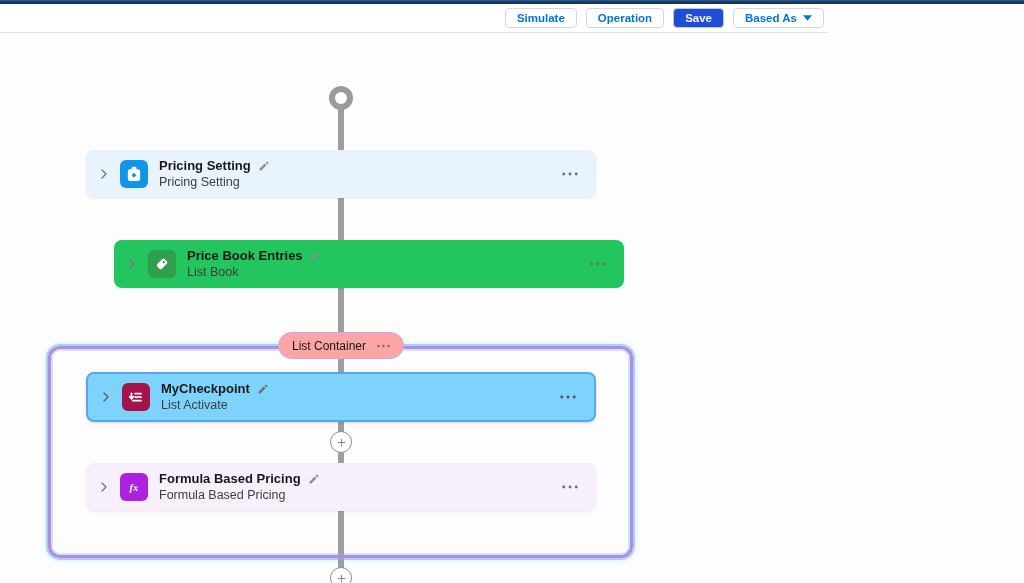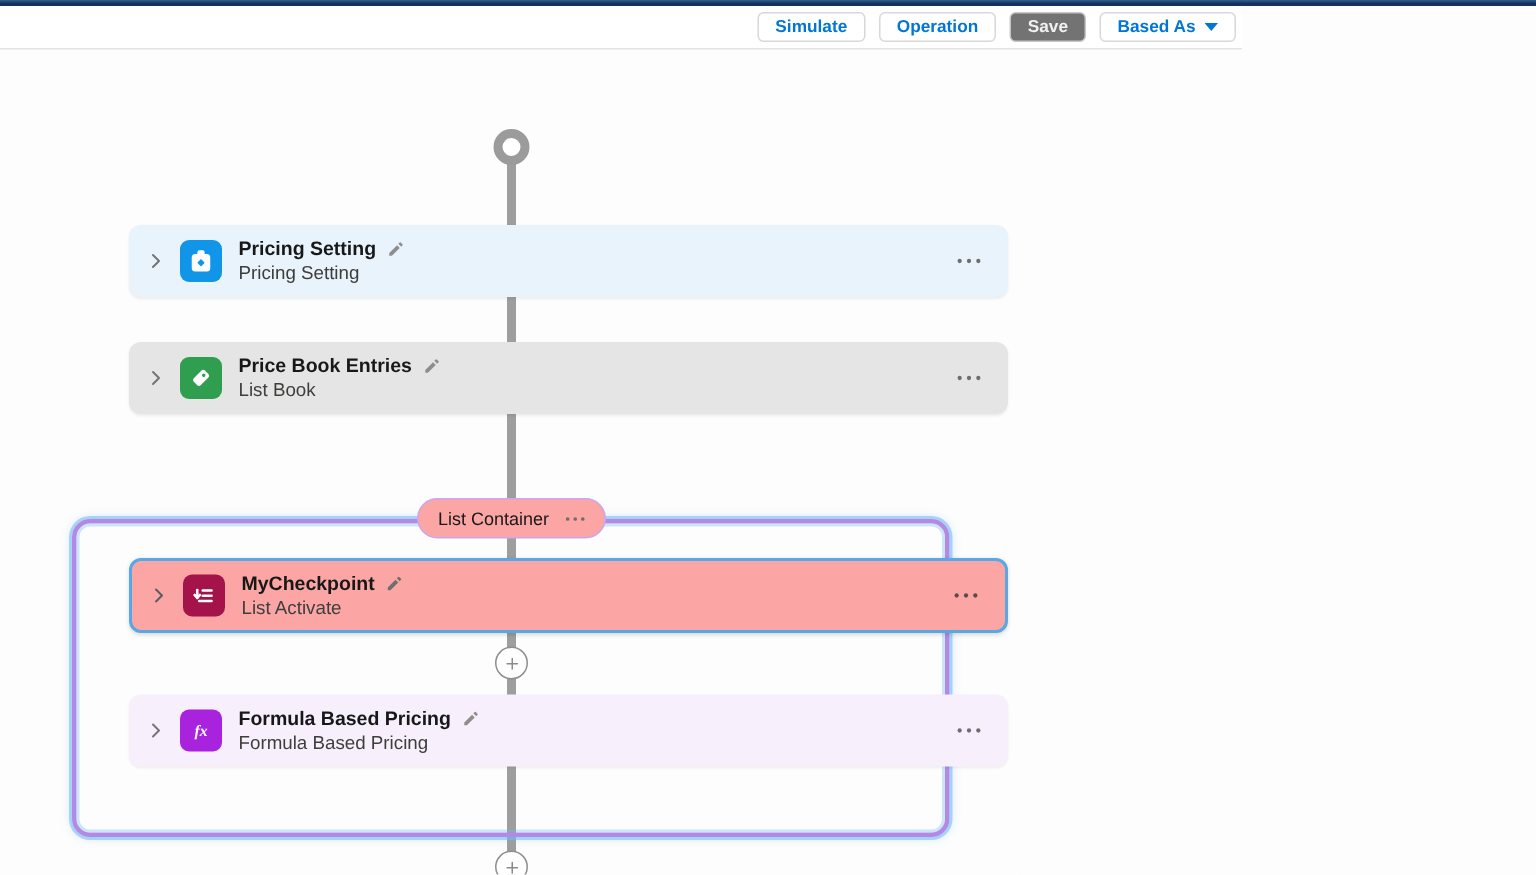--- a/index.html
+++ b/index.html
@@ -9,44 +9,44 @@
 
   
   .topbar { position:absolute; left:0; top:0; width:1024px; height:4px;
     background:linear-gradient(#2e6097 0%, #16325c 55%); }
   .appheader { position:absolute; left:0; top:4px; width:828px; height:29px;
     background:#fff; border-bottom:1px solid #e2e2e2;
     display:flex; align-items:center; justify-content:flex-end; gap:9px; padding:0 4px 0 0; }
   .btn { height:20px; padding:0 11px; display:inline-flex; align-items:center; gap:6px;
     background:#fff; border:1px solid #d8d8d8; border-radius:4px;
     color:#0176d3; font-size:11.5px; font-weight:700; cursor:pointer; white-space:nowrap; }
-  .btn.disabled { background:#737373; border-color:#c8c6c4; color:#f2f1f0; }
+  .btn.disabled { background:#1d4ed8; border-color:#c8c6c4; color:#f2f1f0; }
   .caret { width:9px; height:6px; display:inline-block; }
 
   
   .connector { position:absolute; left:338px; top:97px; width:6px; height:486px;
     background:#9e9e9e; z-index:1; }
   .startnode { position:absolute; left:329px; top:86px; width:24px; height:24px;
     border:6px solid #9b9b9b; border-radius:50%; background:#fff; z-index:2; }
 
-  .node { position:absolute; left:86px; width:586px; height:48px; border-radius:8px;
+  .node { position:absolute; left:86px; width:510px; height:48px; border-radius:8px;
     display:flex; align-items:center; padding:0 18px 0 12px; z-index:3; cursor:pointer;
     box-shadow:0 1px 2px rgba(0,0,0,.07);justify-content:space-between; }
   .node .chev { width:12px; height:12px; flex:0 0 auto; margin-right:10px; }
   .node .nicon { width:28px; height:28px; border-radius:6px; flex:0 0 auto;
     display:flex; align-items:center; justify-content:center; margin-right:11px; }
   .node .ntext { display:flex; flex-direction:column; justify-content:center; line-height:16px; }
   .trow { display:flex; align-items:center; gap:7px; }
   .ntitle { font-size:13px; font-weight:700; color:#181818; }
   .nsub { font-size:12.5px; color:#3e3e3c; }
   .dots { margin-left:auto; flex:0 0 auto; cursor:pointer; }
 
   .node-pricing { top:150px; background:#e9f3fc; }
-  .node-pricebook { top:228px; background:#e5e5e5; }
-  .node-checkpoint { top:372px; height:50px; background:#fca5a5;
+  .node-pricebook { top:240px; background:#22c55e;margin-left:28px; }
+  .node-checkpoint { top:372px; height:50px; background:#7dd3fc;
     border:2.5px solid #58a9e3; box-shadow:0 1px 3px rgba(0,0,0,.15); }
   .node-formula { top:463px; background:#f8effc; }
 
   .icon-pricing { background:#1195e8; }
   .icon-pricebook { background:#2f9e4e; }
   .icon-checkpoint { background:#a4134a; }
   .icon-formula { background:#a922dd; }
 
   .groupbox { position:absolute; left:48px; top:346px; width:585px; height:212px;
     border:3px solid #b289e6; border-radius:12px; background:transparent; z-index:2;

